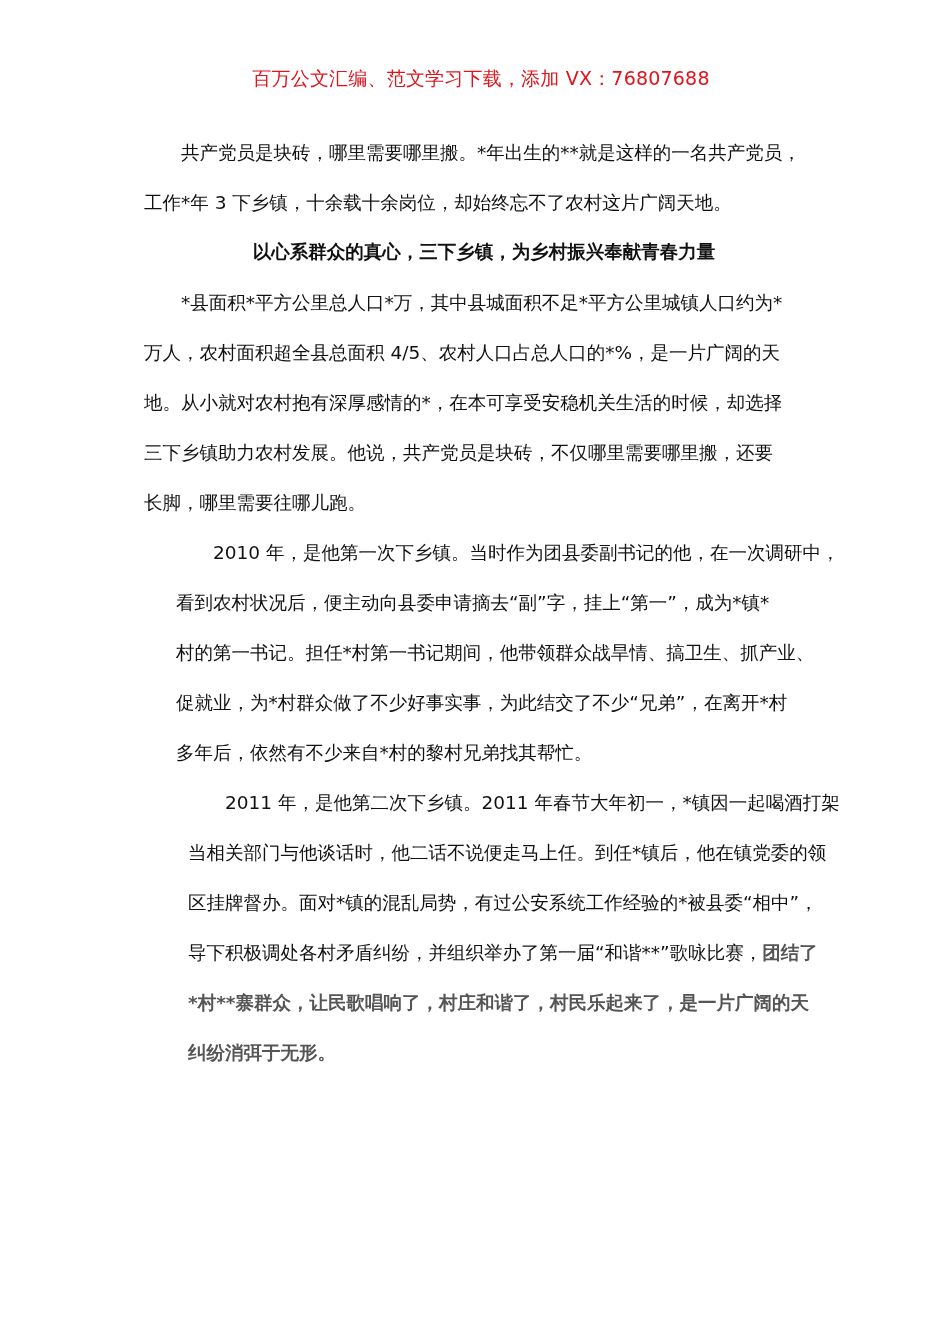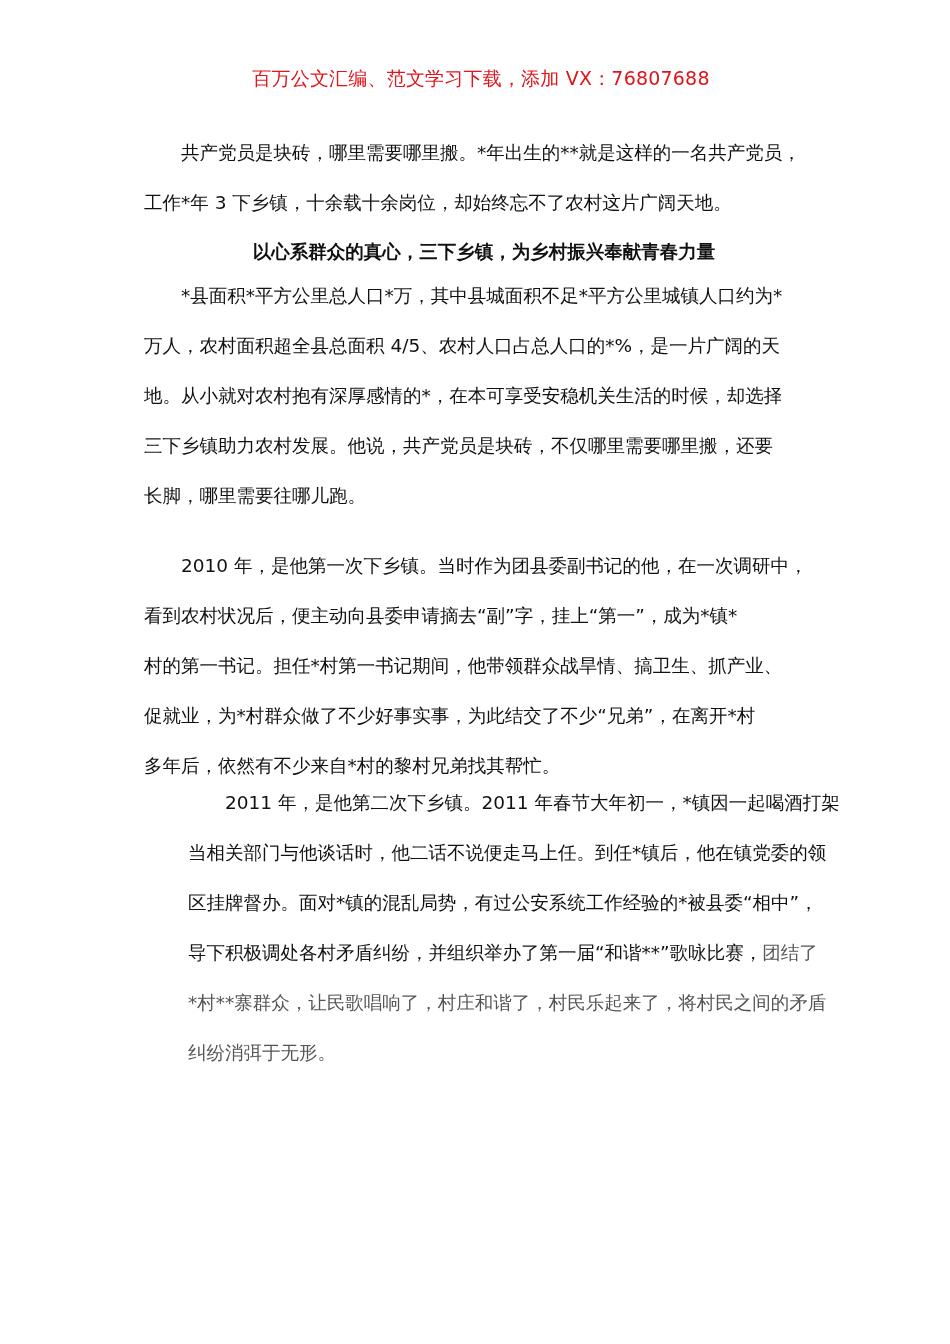--- a/index.html
+++ b/index.html
@@ -7,54 +7,54 @@
          font-family: "DejaVu Sans", "Liberation Sans", sans-serif; color: #111; }
   .header { position: absolute; top: 66px; left: 0; width: 950px; text-align: center;
             font-size: 19px; color: #e0141b; letter-spacing: 0.2px; padding-left: 6px; }
   .content { position: absolute; left: 144px; top: 0; width: 680px; }
   .p { position: absolute; left: 0; width: 680px; font-size: 18.5px; line-height: 50px;
        white-space: nowrap; }
   .line { display: block; height: 50px; white-space: nowrap; }
   .indent { padding-left: 37px; }
   .heading { position: absolute; left: 0; width: 680px; text-align: center; font-weight: bold;
              font-size: 18.5px; top: 232px; line-height: 40px; }
-  .gray { color: #555; }
+  .gray { color: #555; font-weight: bold; }
 </style>
 </head>
 <body>
 
 <div class="header">百万公文汇编、范文学习下载，添加 VX：76807688</div>
 
 <div class="content">
 
   <div class="p" style="top:128px;">
     <span class="line indent">共产党员是块砖，哪里需要哪里搬。*年出生的**就是这样的一名共产党员，</span>
     <span class="line">工作*年 3 下乡镇，十余载十余岗位，却始终忘不了农村这片广阔天地。</span>
   </div>
 
   <div class="heading">以心系群众的真心，三下乡镇，为乡村振兴奉献青春力量</div>
 
-  <div class="p" style="top:271px;">
+  <div class="p" style="top:278px;">
     <span class="line indent">*县面积*平方公里总人口*万，其中县城面积不足*平方公里城镇人口约为*</span>
     <span class="line">万人，农村面积超全县总面积 4/5、农村人口占总人口的*%，是一片广阔的天</span>
     <span class="line">地。从小就对农村抱有深厚感情的*，在本可享受安稳机关生活的时候，却选择</span>
     <span class="line">三下乡镇助力农村发展。他说，共产党员是块砖，不仅哪里需要哪里搬，还要</span>
     <span class="line">长脚，哪里需要往哪儿跑。</span>
   </div>
 
-  <div class="p" style="top:541px;">
+  <div class="p" style="top:528px;margin-left:32px;">
     <span class="line indent">2010 年，是他第一次下乡镇。当时作为团县委副书记的他，在一次调研中，</span>
     <span class="line">看到农村状况后，便主动向县委申请摘去“副”字，挂上“第一”，成为*镇*</span>
     <span class="line">村的第一书记。担任*村第一书记期间，他带领群众战旱情、搞卫生、抓产业、</span>
     <span class="line">促就业，为*村群众做了不少好事实事，为此结交了不少“兄弟”，在离开*村</span>
     <span class="line">多年后，依然有不少来自*村的黎村兄弟找其帮忙。</span>
   </div>
 
   <div class="p" style="top:778px;margin-left:44px;">
     <span class="line indent">2011 年，是他第二次下乡镇。2011 年春节大年初一，*镇因一起喝酒打架</span>
     <span class="line">当相关部门与他谈话时，他二话不说便走马上任。到任*镇后，他在镇党委的领</span>
     <span class="line">区挂牌督办。面对*镇的混乱局势，有过公安系统工作经验的*被县委“相中”，</span>
     <span class="line"><span>导下积极调处各村矛盾纠纷，并组织举办了第一届“和谐**”歌咏比赛，</span><span class="gray">团结了</span></span>
-    <span class="line gray">*村**寨群众，让民歌唱响了，村庄和谐了，村民乐起来了，将村民之间的矛盾</span>
+    <span class="line gray">*村**寨群众，让民歌唱响了，村庄和谐了，村民乐起来了，是一片广阔的天</span>
     <span class="line gray">纠纷消弭于无形。</span>
   </div>
 
 </div>
 
 </body></html>

